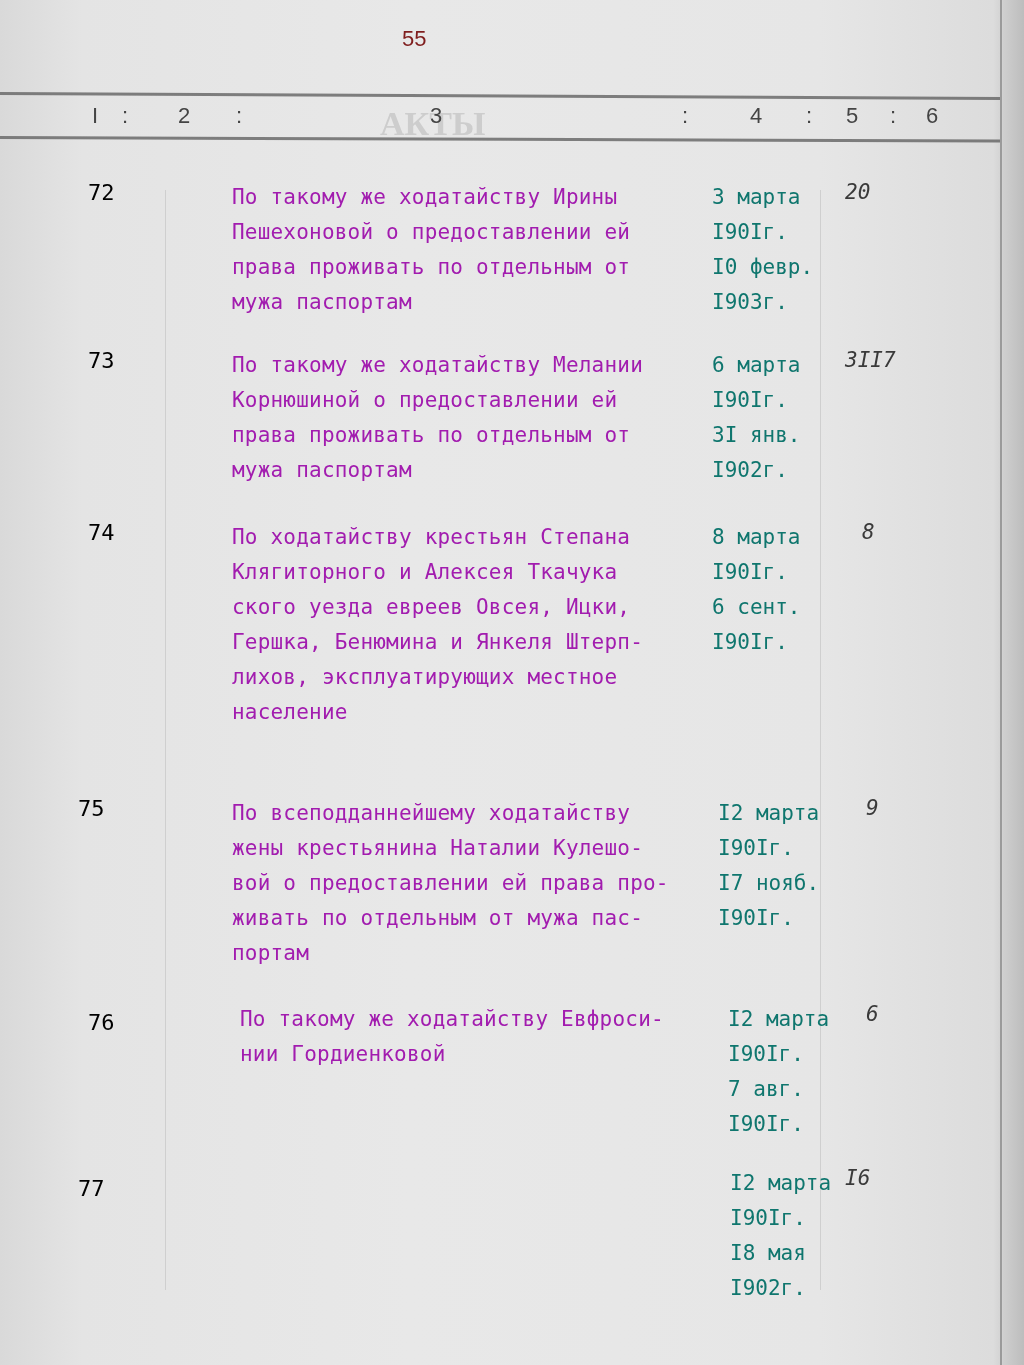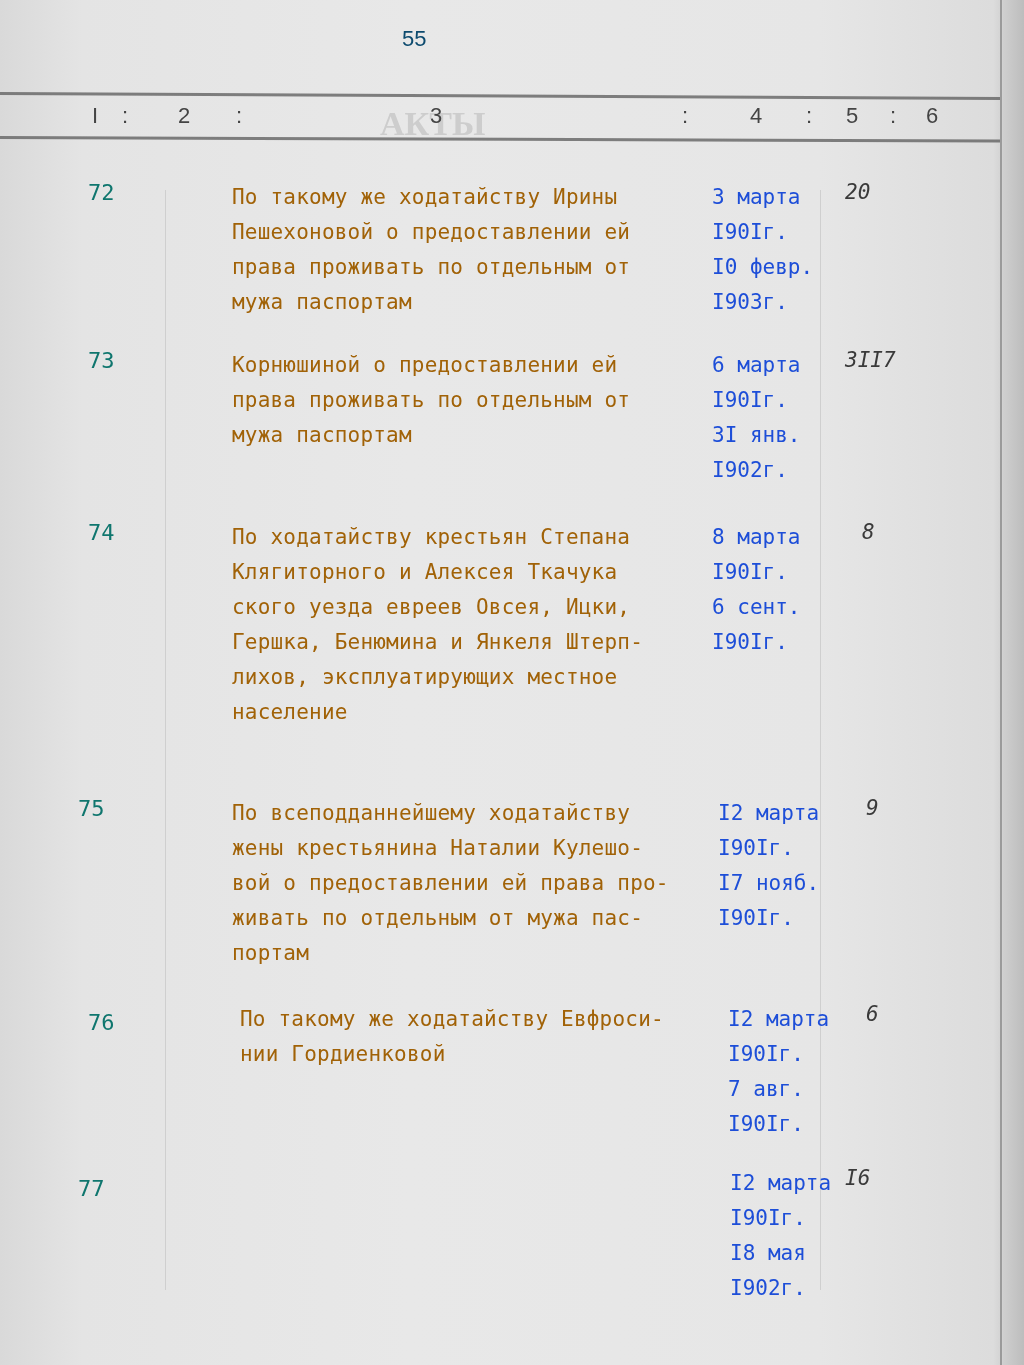--- a/index.html
+++ b/index.html
@@ -4,36 +4,36 @@
   <style>
     html, body { margin: 0; padding: 0; }
     body {
       width: 1024px; height: 1365px; overflow: hidden; position: relative;
       background: linear-gradient(90deg, #d9d9d9 0%, #e4e4e4 8%, #e8e8e8 40%, #e6e6e6 80%, #dcdcdc 97%, #b8b8b8 100%);
       font-family: "DejaVu Sans Mono", "Liberation Mono", monospace;
       color: #3a3a3a;
     }
     .page-number {
       position: absolute; left: 402px; top: 26px;
-      font-size: 22px; color: #0c4a6e;
+      font-size: 22px; color: #7f1d1d;
       font-family: "Liberation Sans", sans-serif;
     }
     .rule { position: absolute; left: 0; width: 1000px; height: 3px; background: #6a6a6a; opacity: .85; }
     .rule.top { top: 92px; transform: rotate(0.28deg); transform-origin: left; }
     .rule.bottom { top: 136px; transform: rotate(0.2deg); transform-origin: left; }
     .edge-line { position: absolute; left: 1000px; top: 0; width: 2px; height: 1365px; background: #9a9a9a; }
     .edge-shadow { position: absolute; left: 1003px; top: 0; width: 21px; height: 1365px; background: linear-gradient(90deg,#cfcfcf,#bdbdbd); }
     .colhead { position: absolute; top: 103px; font-size: 22px; color: #444; font-family: "Liberation Sans", sans-serif; }
     .ghost { position:absolute; color:#cfcfcf; font-family:"Liberation Serif",serif; }
     .ghost-title { left: 380px; top: 105px; font-size: 34px; font-weight: bold; color: #cdcdcd; }
     .faint-vline { position:absolute; width:1px; background:#cfcfcf; }
     .row { position: absolute; left: 0; width: 1000px; }
-    .num { position: absolute; left: 88px; font-size: 22px; color: #0f766e; }
-    .desc { position: absolute; left: 232px; width: 480px; font-size: 21px; line-height: 35px; letter-spacing: 0.2px; color: #a16207; }
-    .dates { position: absolute; left: 712px; width: 130px; font-size: 21px; line-height: 35px; color: #1d4ed8; }
+    .num { position: absolute; left: 88px; font-size: 22px; color: #000000; }
+    .desc { position: absolute; left: 232px; width: 480px; font-size: 21px; line-height: 35px; letter-spacing: 0.2px; color: #a21caf; }
+    .dates { position: absolute; left: 712px; width: 130px; font-size: 21px; line-height: 35px; color: #0f766e; }
     .count { position: absolute; left: 845px; font-size: 21px; color: #3a3a3a; font-style: italic; }
     .line { display:block; white-space: nowrap; }
   </style>
 </head>
 <body>
 
 <div class="edge-shadow"></div>
 <div class="edge-line"></div>
 
 <div class="ghost ghost-title">АКТЫ</div>
@@ -72,20 +72,21 @@
     <span class="line">I90Iг.</span>
     <span class="line">I0 февр.</span>
     <span class="line">I903г.</span>
   </div>
   <div class="count">20</div>
 </div>
 
 <div class="row" style="top:348px">
   <div class="num">73</div>
   <div class="desc">
+    <span class="line">По такому же ходатайству Мелании</span>
     <span class="line">Корнюшиной о предоставлении ей</span>
     <span class="line">права проживать по отдельным от</span>
     <span class="line">мужа паспортам</span>
   </div>
   <div class="dates">
     <span class="line">6 марта</span>
     <span class="line">I90Iг.</span>
     <span class="line">3I янв.</span>
     <span class="line">I902г.</span>
   </div>

